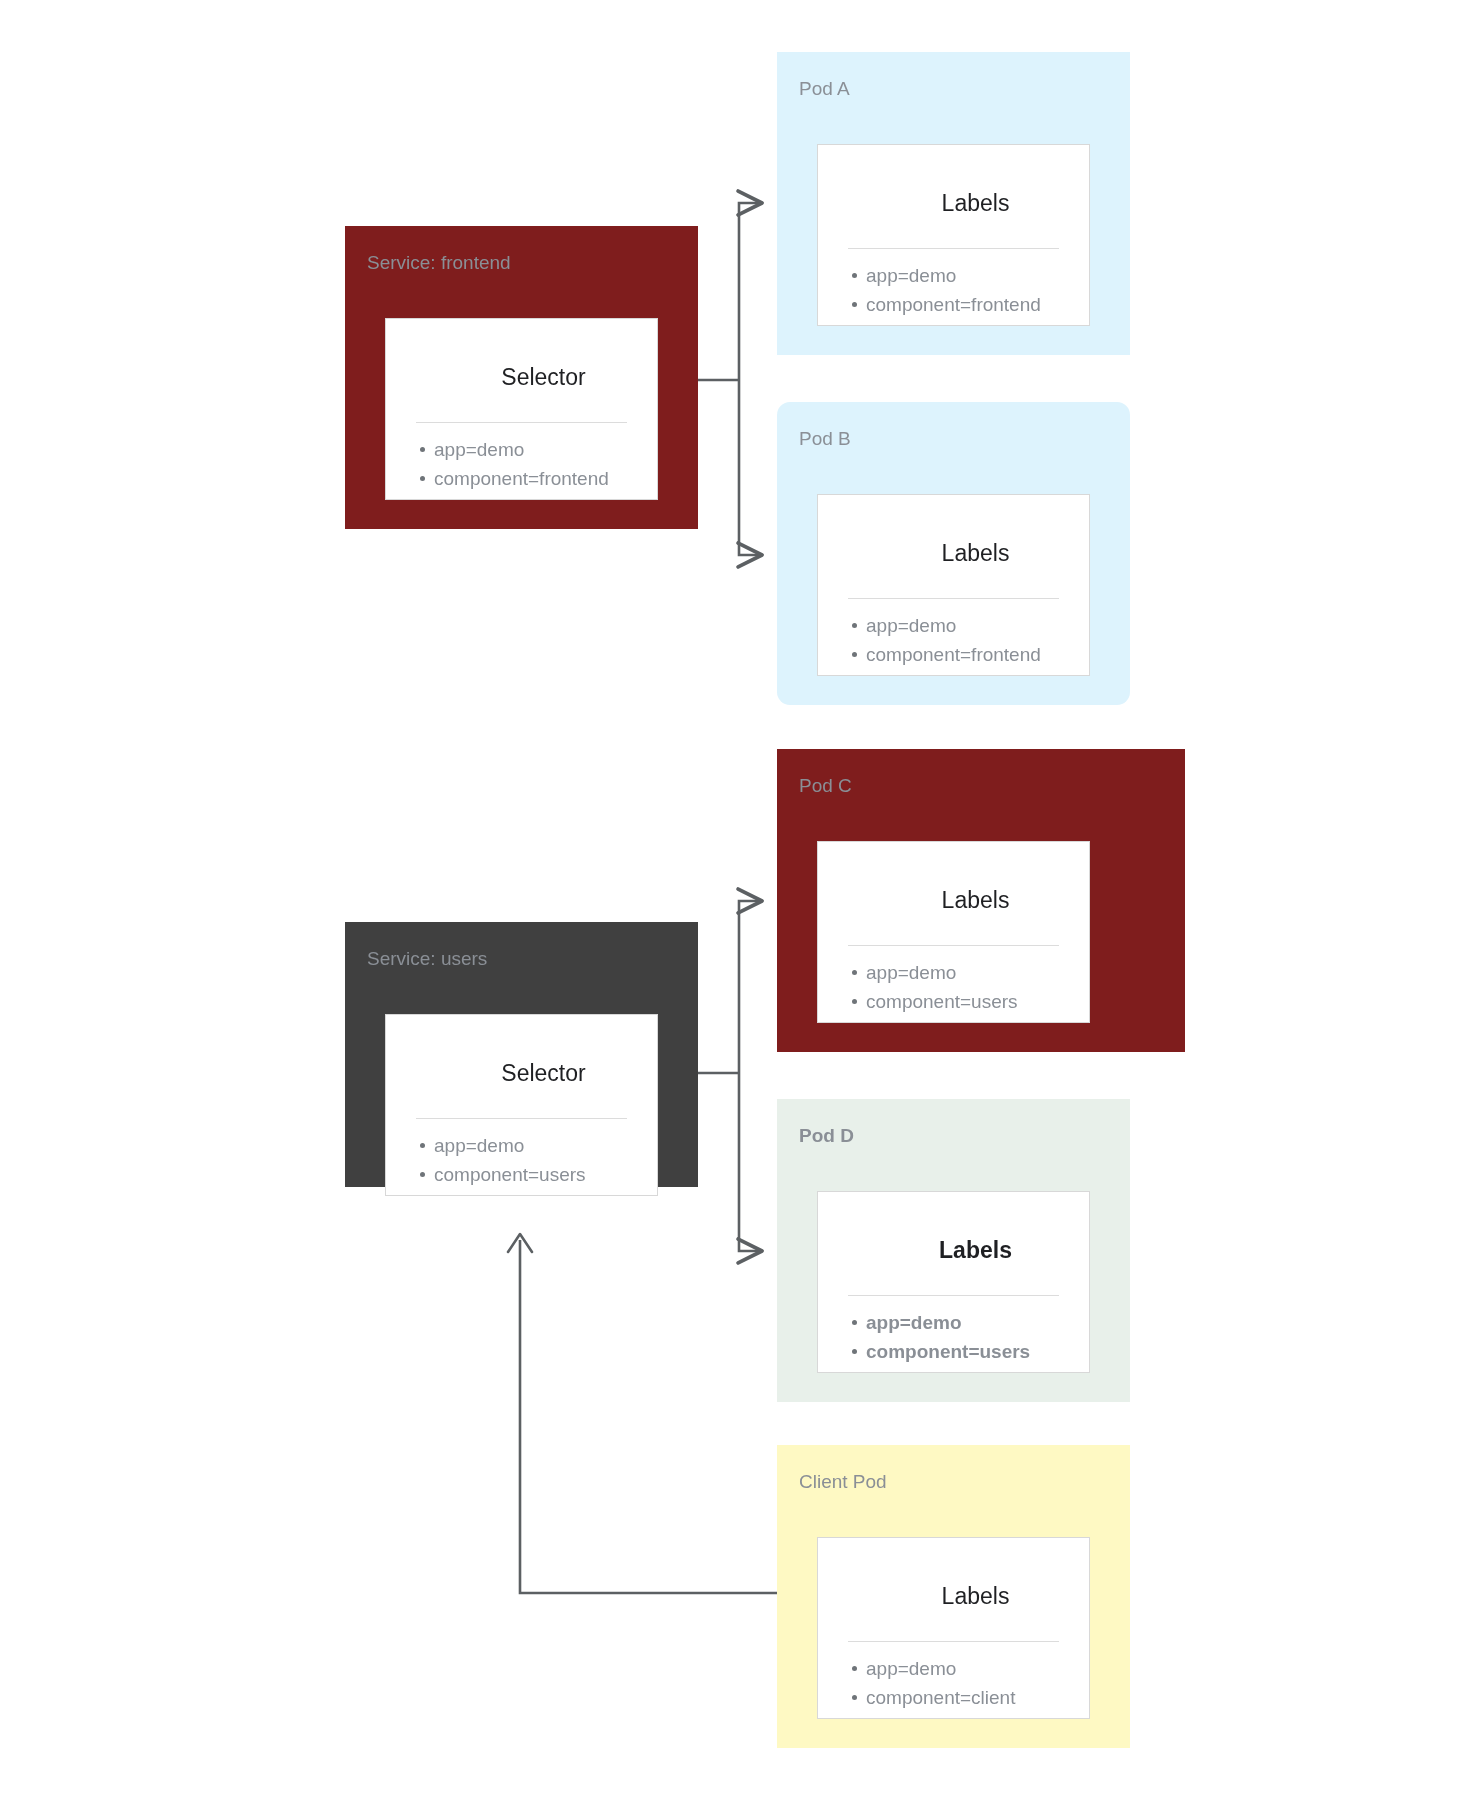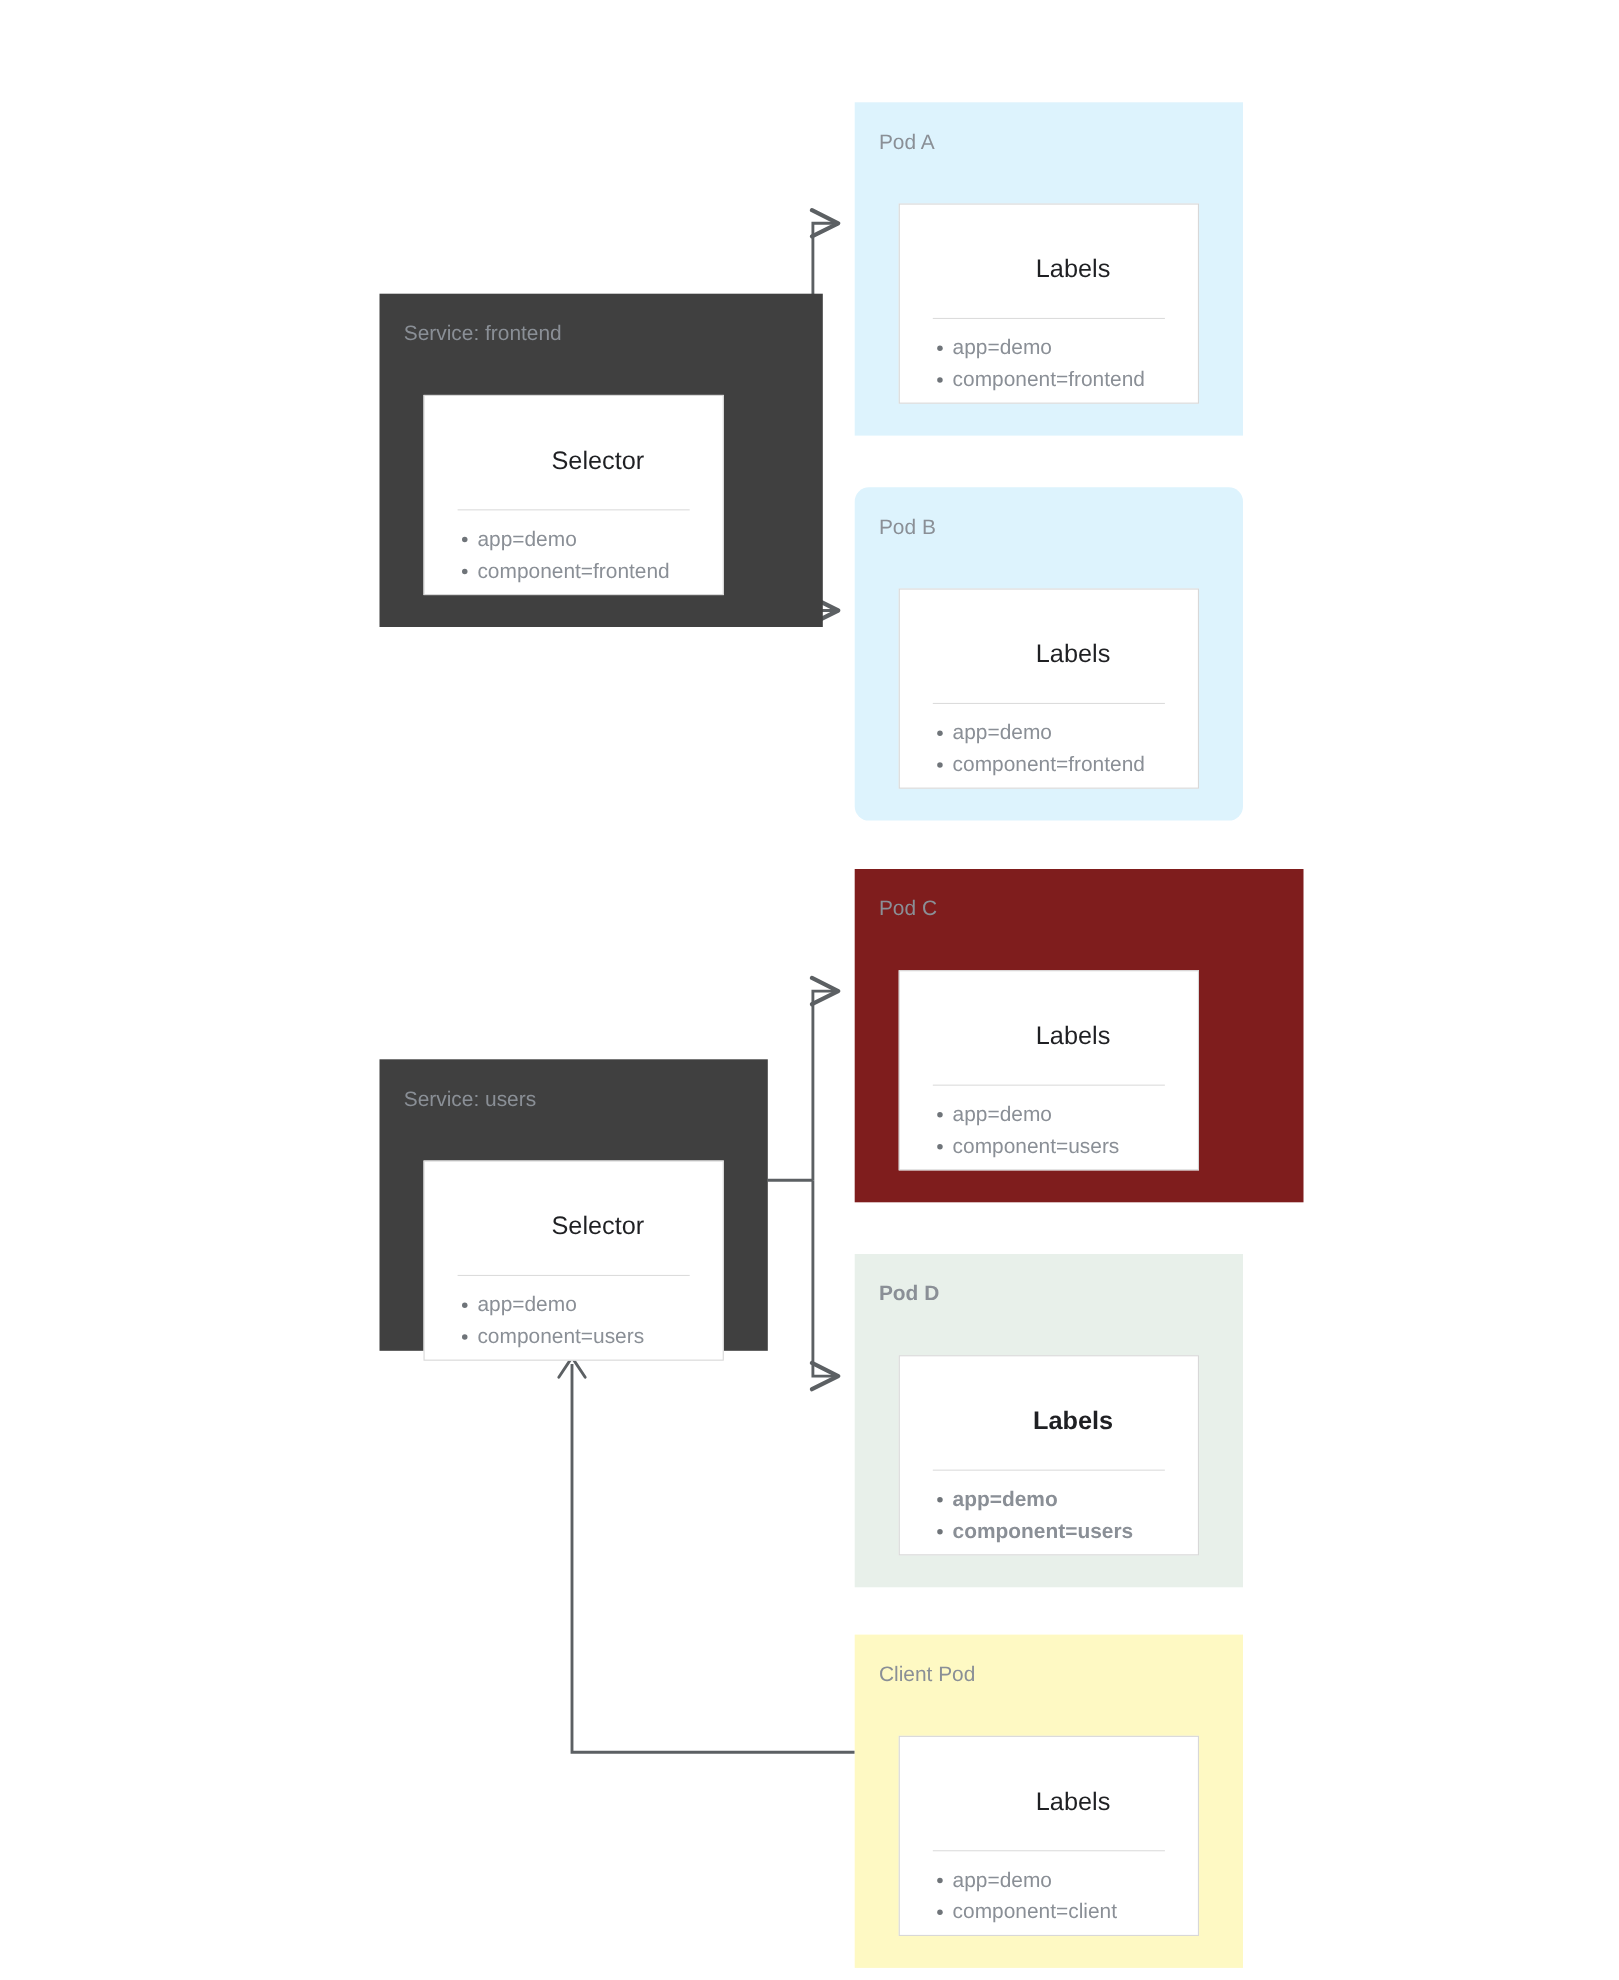--- a/index.html
+++ b/index.html
@@ -16,21 +16,20 @@
     width: 1472px;
     height: 1800px;
     background: #ffffff;
     overflow: hidden;
   }
 
   
   .group {
     position: absolute;
     box-sizing: border-box;
-    margin-top: 41px;
   }
   .group-title {
     position: absolute;
     left: 22px;
     top: 26px;
     font-size: 19px;
     line-height: 22px;
     color: #8a8f96;
     white-space: nowrap;
   }
@@ -111,21 +110,21 @@
       <path d="M 739 1073 L 739 901 L 762 901" marker-end="url(#arrowR)"></path>
       <path d="M 739 1073 L 739 1251 L 762 1251" marker-end="url(#arrowR)"></path>
     </g>
 
     <g fill="none" stroke="#5c6063" stroke-width="2.6">
       <path d="M 777 1593 L 520 1593 L 520 1240"></path>
       <path d="M 508 1252 L 520 1234 L 532 1252" stroke-linecap="round" stroke-linejoin="round"></path>
     </g>
   </svg>
 
-  <div class="group" style="left:345px; top:226px; width:403px; height:303px; background:#404040;">
+  <div class="group" style="left:345px; top:226px; width:353px; height:303px; background:#7f1d1d;">
     <div class="group-title">Service: frontend</div>
     <div class="card" style="left:40px; top:92px; width:273px; height:182px;">
       <div class="card-title">Selector</div>
       <div class="card-rule"></div>
       <ul class="card-list">
         <li>app=demo</li>
         <li>component=frontend</li>
       </ul>
     </div>
   </div>

